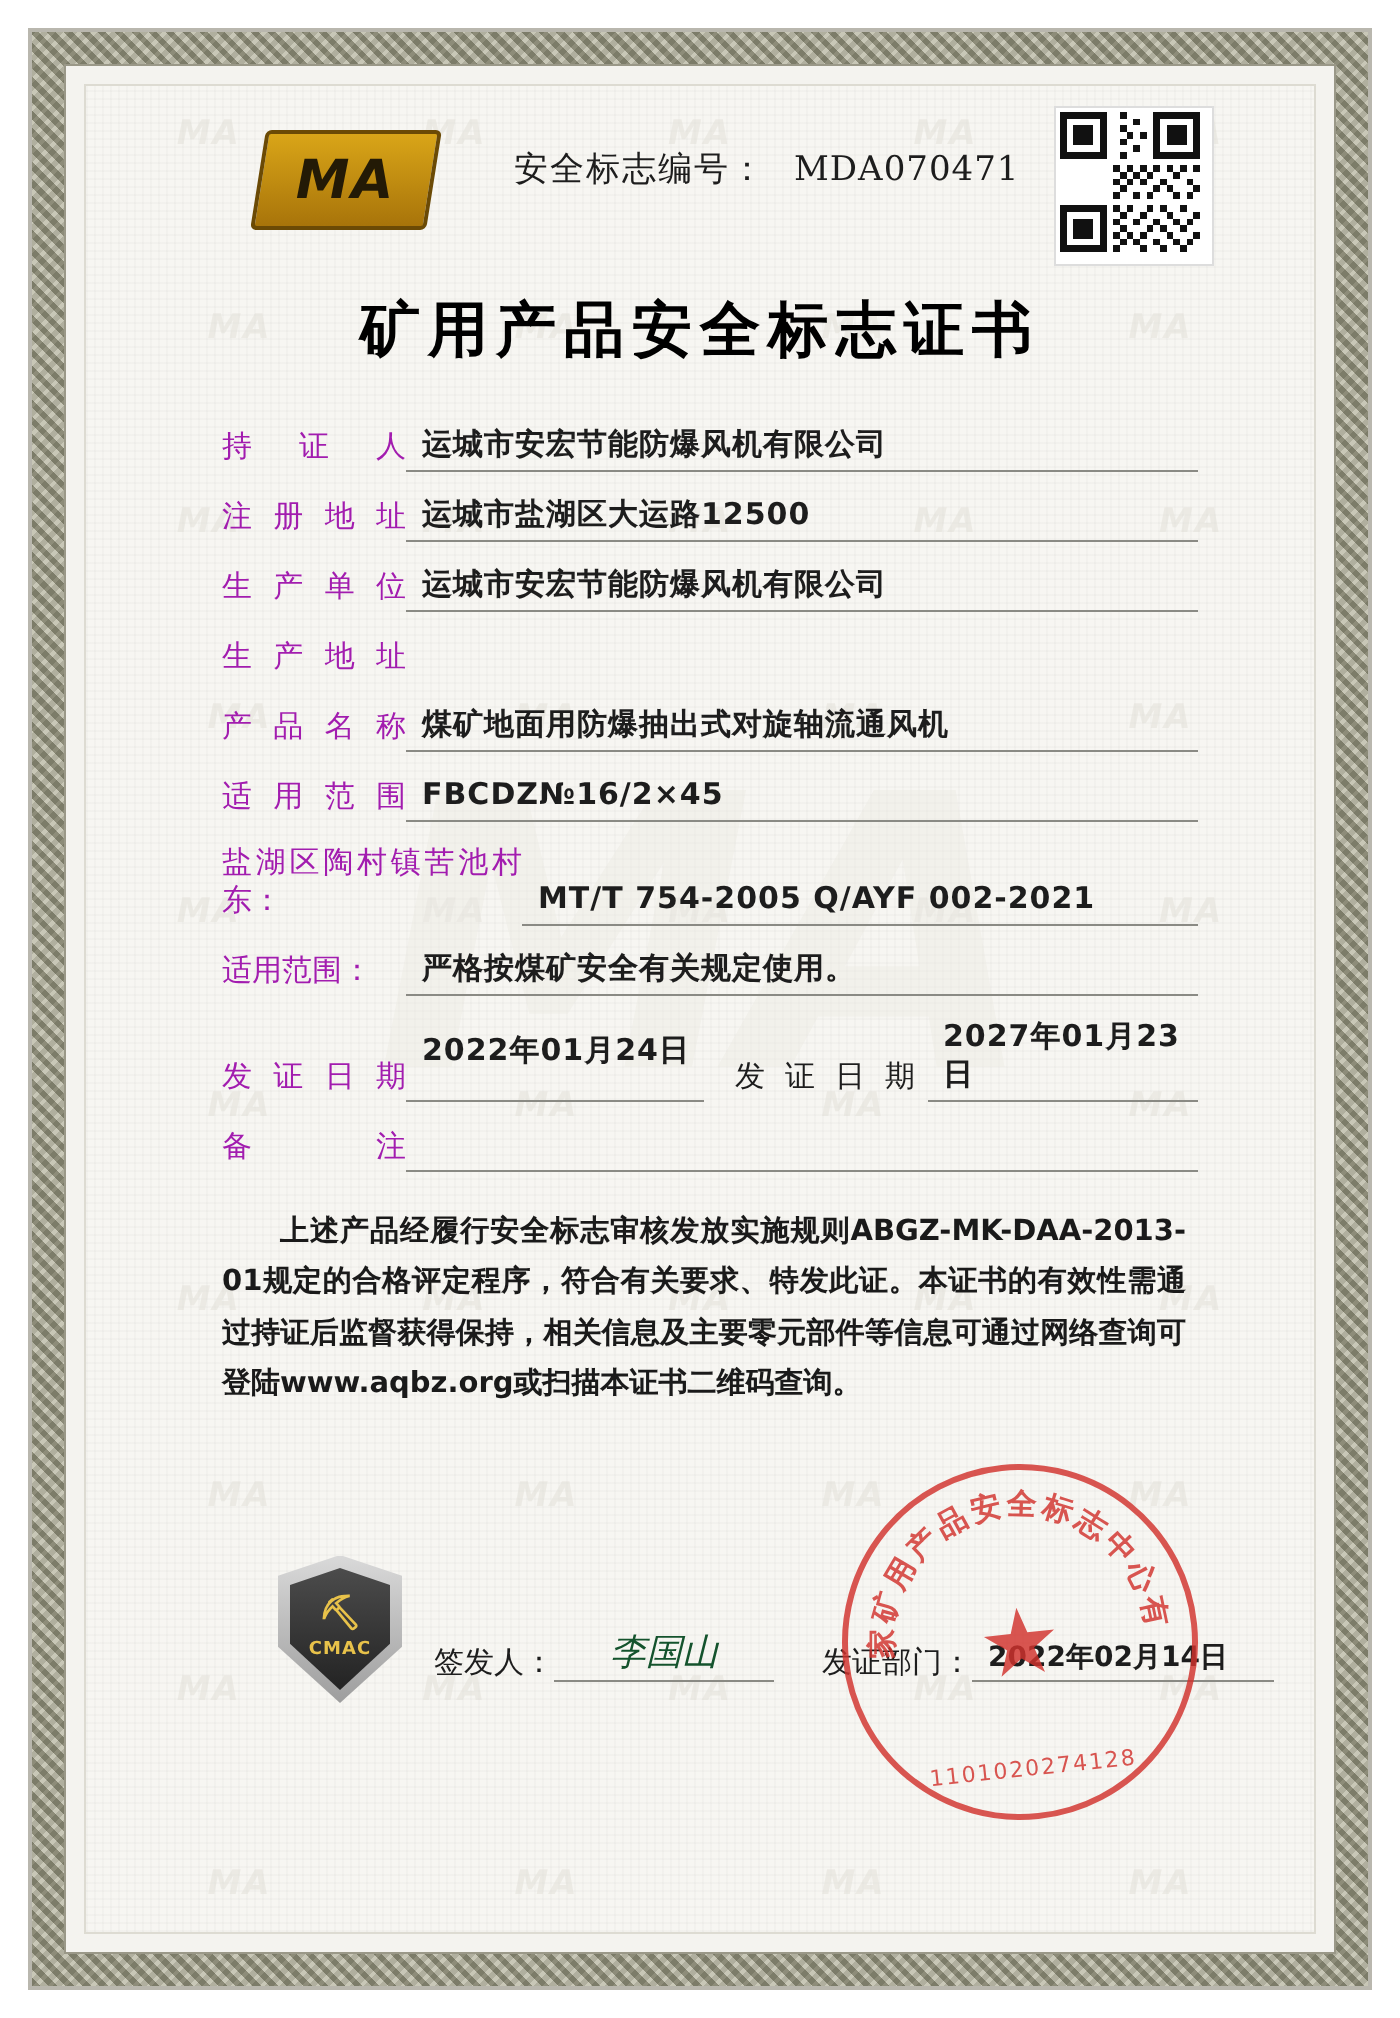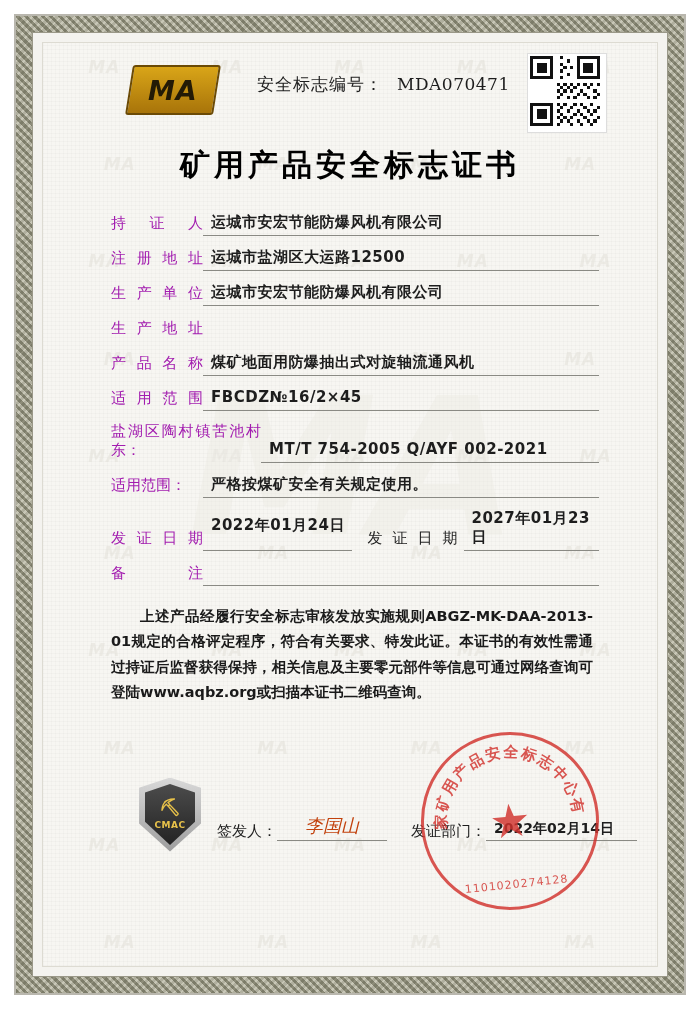--- a/index.html
+++ b/index.html
@@ -297,21 +297,21 @@
   }
   .sign-row .lbl { flex: 0 0 auto; }
   .sign-row .sign-val {
     flex: 0 0 110px;
     border-bottom: 1px solid #8a8a84;
     padding-bottom: 2px;
     text-align: center;
     font-family: "DejaVu Serif", "Liberation Serif", serif;
     font-style: italic;
     font-size: 18px;
-    color: #c2410c;
+    color: #14532d;
   }
   .sign-row .lbl2 { flex: 0 0 auto; margin-left: 24px; }
   .sign-row .date-val {
     flex: 1;
     border-bottom: 1px solid #8a8a84;
     padding: 0 4px 2px 8px;
     font-size: 14px;
     font-weight: 600;
   }
 

